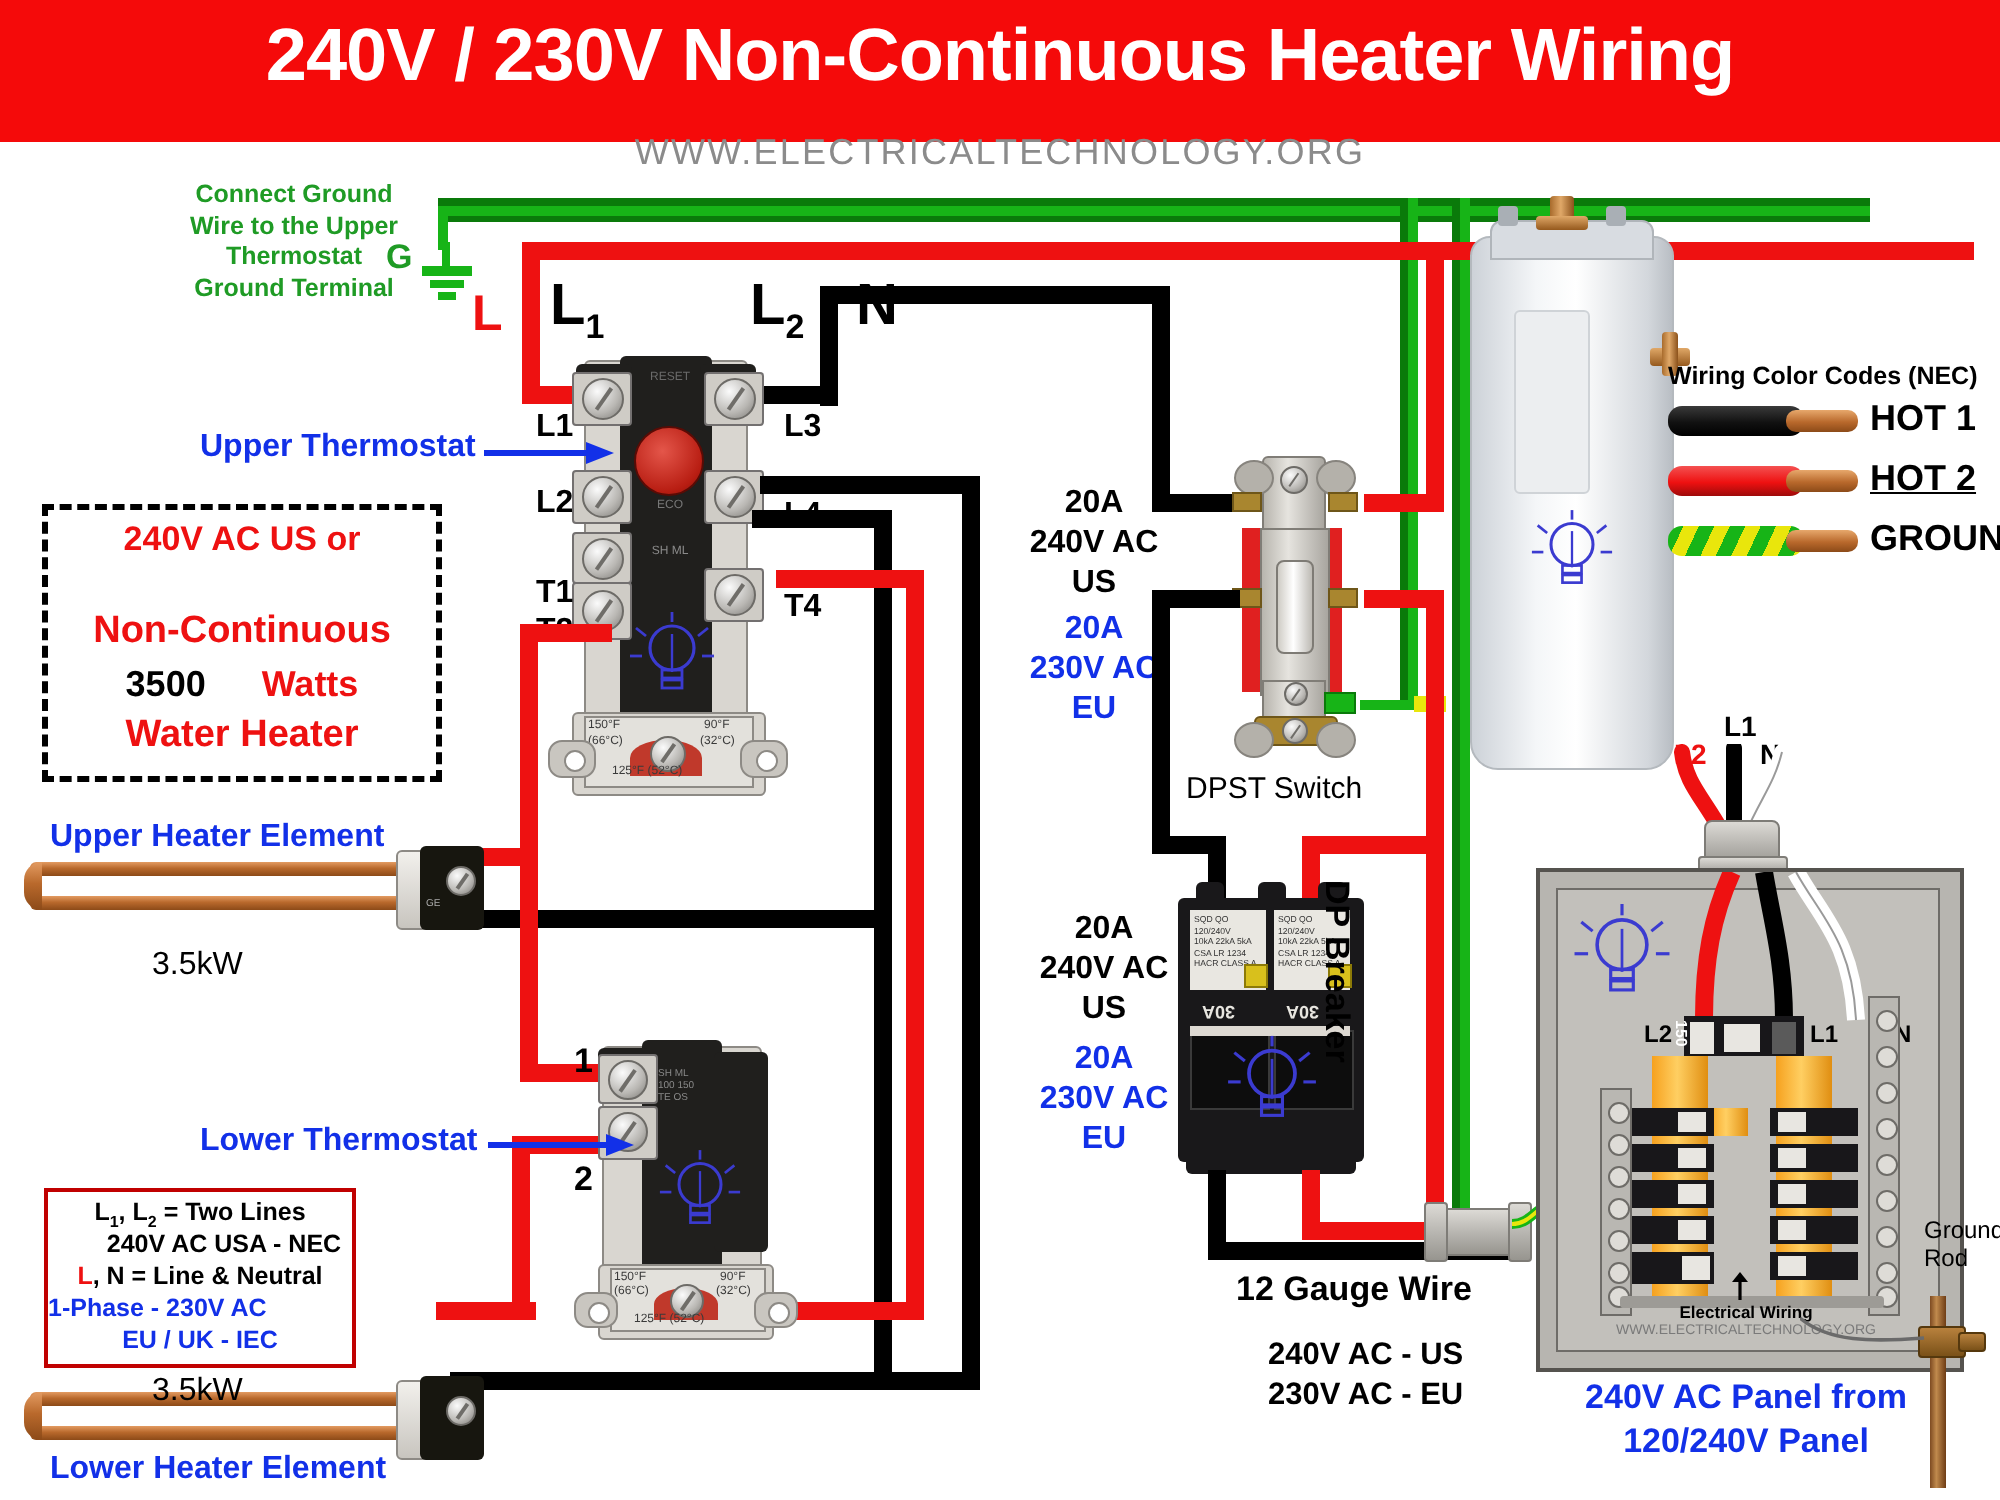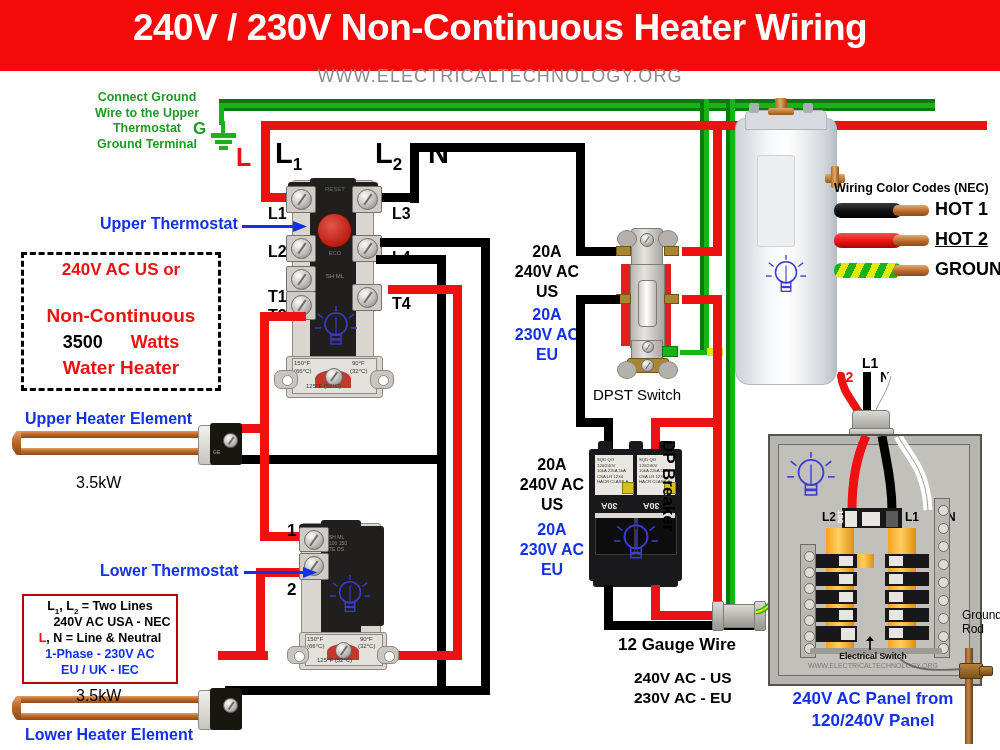--- a/index.html
+++ b/index.html
@@ -315,21 +315,21 @@
   </svg>
 
   <div class="redbox" style="left:22px;top:594px;width:152px;height:86px;">
     <div class="lbl bold blk-txt" style="left:0;top:3px;width:152px;text-align:center;font-size:12.5px;">
       <span>L</span><sub style="font-size:8px;">1</sub><span>, L</span><sub style="font-size:8px;">2</sub><span> = Two Lines</span>
     </div>
     <div class="lbl bold blk-txt" style="left:0;top:19px;width:152px;text-align:center;font-size:12.5px;margin-left:12px;">240V AC   USA - NEC</div>
     <div class="lbl bold" style="left:0;top:35px;width:152px;text-align:center;font-size:12.5px;">
       <span class="red-txt">L</span><span class="blk-txt">, N = Line &amp; Neutral</span>
     </div>
-    <div class="lbl bold blue-txt" style="left:0;top:51px;width:152px;text-align:center;font-size:12.5px;">1-Phase - 230V AC</div>
+    <div class="lbl bold blue-txt" style="left:0;top:51px;width:152px;text-align:left;font-size:12.5px;">1-Phase - 230V AC</div>
     <div class="lbl bold blue-txt" style="left:0;top:67px;width:152px;text-align:center;font-size:12.5px;">EU / UK - IEC</div>
   </div>
 
   <div style="position:absolute;left:10px;top:690px;width:225px;height:55px;">
     <div class="el-rod" style="left:5px;top:6px;width:190px;height:7px;"></div>
     <div class="el-rod" style="left:5px;top:23px;width:190px;height:7px;"></div>
     <div class="el-rod" style="left:2px;top:6px;width:9px;height:24px;border-radius:9px 0 0 9px;"></div>
     <div class="el-head" style="left:188px;top:0px;width:22px;height:38px;border-radius:3px;"></div>
     <div class="el-blk" style="left:200px;top:-2px;width:32px;height:42px;"></div>
     <div class="screw" style="left:213px;top:8px;width:13px;height:13px;"></div>
@@ -592,21 +592,21 @@
       <div class="h" style="top:114px;"></div>
         <div class="h" style="top:132px;"></div>
         <div class="h" style="top:144px;"></div>
     </div>
 
     <div style="position:absolute;left:40px;top:212px;width:132px;height:6px;background:#9d9b96;border-radius:2px;"></div>
     <svg style="position:absolute;left:92px;top:200px;width:16px;height:14px;" viewBox="0 0 16 14">
       <line x1="8" y1="14" x2="8" y2="4" stroke="#000" stroke-width="1.6"></line>
       <polygon points="4,5 12,5 8,0" fill="#000"></polygon>
     </svg>
-    <div class="lbl bold blk-txt" style="left:8px;top:215px;width:190px;text-align:center;font-size:8.5px;">Electrical Switch</div>
+    <div class="lbl bold blk-txt" style="left:8px;top:215px;width:190px;text-align:center;font-size:8.5px;">Electrical Wiring</div>
     <div class="lbl blk-txt" style="left:8px;top:226px;width:190px;text-align:center;font-size:7px;color:#7a7a7a;">WWW.ELECTRICALTECHNOLOGY.ORG</div>
   </div>
 
   <div class="lbl blk-txt" style="left:962px;top:608px;width:40px;text-align:left;font-size:12px;line-height:14px;">
     <div>Ground</div>
     <div>Rod</div>
   </div>
   <div class="gndrod" style="left:965px;top:648px;width:8px;height:96px;"></div>
   <div class="clamp" style="left:959px;top:663px;width:22px;height:14px;"></div>
   <div class="clamp" style="left:979px;top:666px;width:12px;height:8px;"></div>

